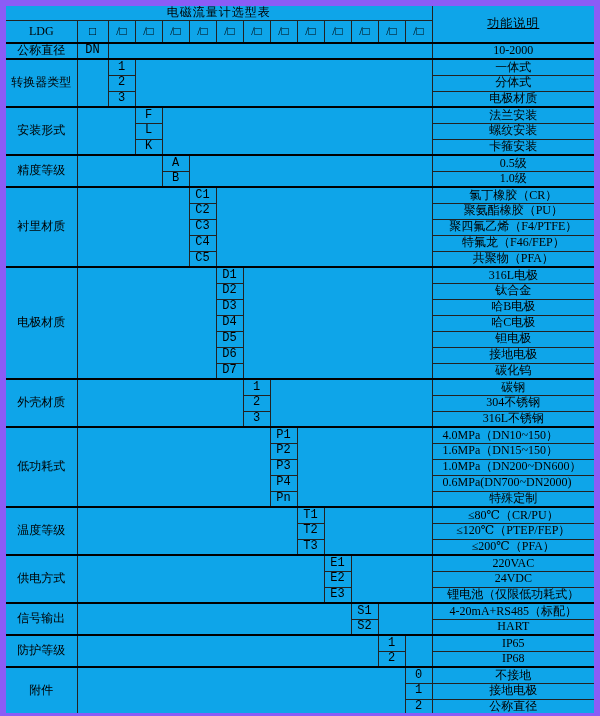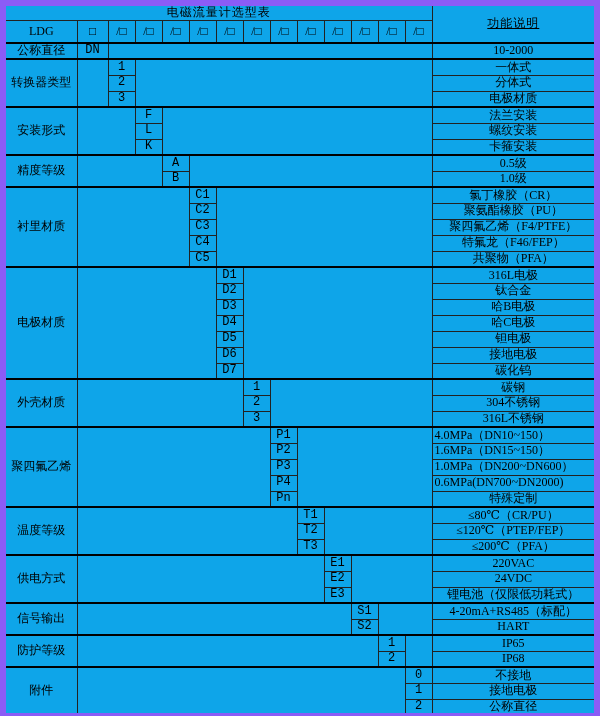--- a/index.html
+++ b/index.html
@@ -21,21 +21,21 @@
   tr.title-row{height:17px;}
   td.title-cell{font-size:14px;letter-spacing:1px;}
   td.func-cell{font-size:14px;letter-spacing:1px;text-decoration:underline;}
   tr.ldg-row{height:23px;margin-left:24px;}
   td.ldg-cell{text-align:left;padding-left:8px;font-size:13px;}
   td.box-cell{font-size:13px;}
   tr.opt-row{height:16px;}
   td.label-cell{font-size:13px;font-family:Liberation Serif, serif;}
   td.code-cell{font-size:12px;font-family:Liberation Mono, monospace;}
   td.desc-cell{font-size:12px;}
-  td.desc-cell.left{text-align:left;padding-left:2px;}
+  td.desc-cell.left{text-align:left;padding-left:10px;}
   tr.cat-start td{border-top:2px solid #000;}
 </style>
 </head>
 <body>
 
 <div class="sheet">
   <table class="sel">
     <colgroup>
       <col style="width:74px">
       <col style="width:31px">
@@ -184,21 +184,21 @@
         </tr>
         <tr class="opt-row">
           <td class="code-cell">2</td>
           <td class="desc-cell">304不锈钢</td>
         </tr>
         <tr class="opt-row">
           <td class="code-cell">3</td>
           <td class="desc-cell">316L不锈钢</td>
         </tr>
         <tr class="opt-row cat-start">
-          <td class="label-cell" rowspan="5">聚四氟乙烯</td>
+          <td class="label-cell" rowspan="5">低功耗式</td>
           <td class="gap-cell" rowspan="5" colspan="7"></td>
           <td class="code-cell">P1</td>
           <td class="gap-cell" rowspan="5" colspan="5"></td>
           <td class="desc-cell left">4.0MPa（DN10~150）</td>
         </tr>
         <tr class="opt-row">
           <td class="code-cell">P2</td>
           <td class="desc-cell left">1.6MPa（DN15~150）</td>
         </tr>
         <tr class="opt-row">

